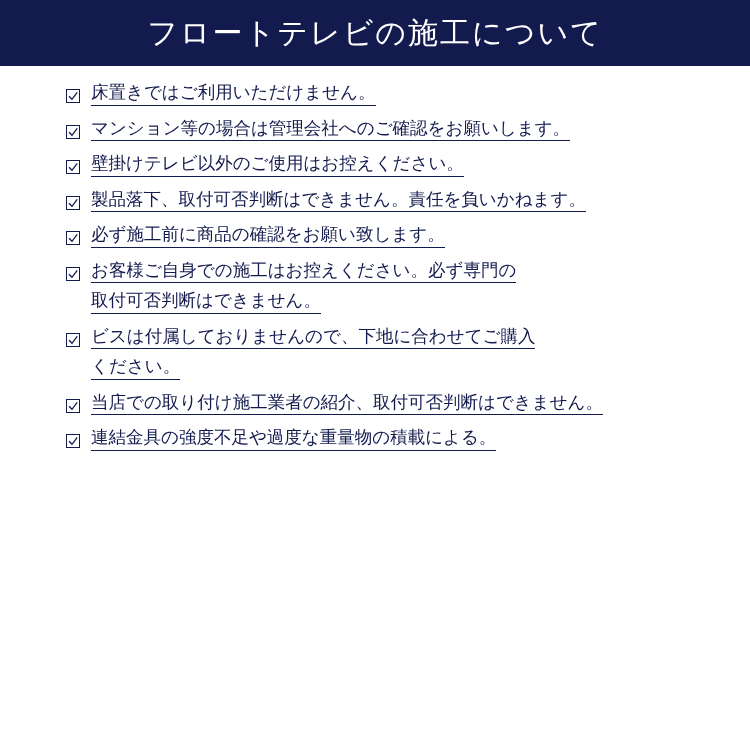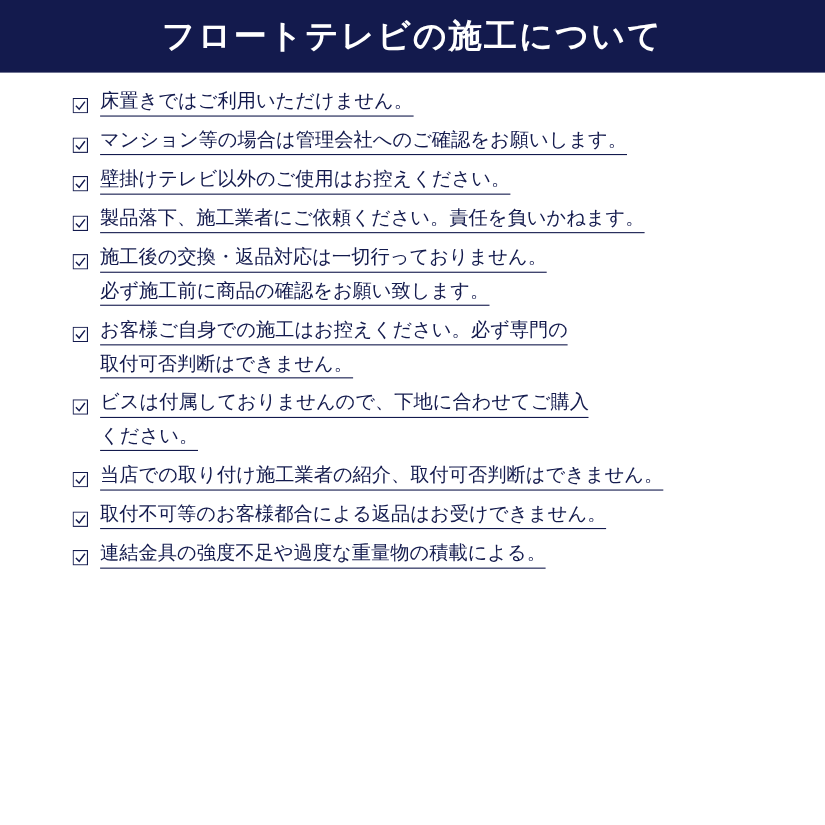--- a/index.html
+++ b/index.html
@@ -26,21 +26,21 @@
     background: #131a4d;
     display: flex;
     align-items: center;
     justify-content: center;
     box-sizing: border-box;
   }
   .header-title {
     color: #ffffff;
     font-size: 30px;
     letter-spacing: 2px;
-    font-weight: bold;
+    font-weight: normal;
     font-family: "DejaVu Serif", "Liberation Serif", serif;
     white-space: nowrap;
   }
   .list {
     padding: 18px 0 0 0;
     margin: 0;
     box-sizing: border-box;
   }
   .item {
     display: flex;
@@ -128,32 +128,31 @@
         </div>
       </div>
       <div class="item">
         <span class="check">
           <svg width="14" height="14" viewBox="0 0 14 14">
             <rect x="0.5" y="0.5" width="13" height="13" fill="none" stroke="#131a4d" stroke-width="1"></rect>
             <polyline points="3,7.2 6,10.3 11.2,3.4" fill="none" stroke="#131a4d" stroke-width="1.3"></polyline>
           </svg>
         </span>
         <div class="lines lines-wrap">
-          <div class="line">製品落下、施工業者にご依頼ください。責任を負いかねます。</div>
-        </div>
-      </div>
-      <div class="item">
-        <span class="check">
-          <svg width="14" height="14" viewBox="0 0 14 14">
-            <rect x="0.5" y="0.5" width="13" height="13" fill="none" stroke="#131a4d" stroke-width="1"></rect>
-            <polyline points="3,7.2 6,10.3 11.2,3.4" fill="none" stroke="#131a4d" stroke-width="1.3"></polyline>
-          </svg>
-        </span>
-        <div class="lines lines-wrap">
-          <div class="line">施工後の交換・返品対応は一切行っておりません。</div>
+          <div class="line">製品落下、取付可否判断はできません。責任を負いかねます。</div>
+        </div>
+      </div>
+      <div class="item">
+        <span class="check">
+          <svg width="14" height="14" viewBox="0 0 14 14">
+            <rect x="0.5" y="0.5" width="13" height="13" fill="none" stroke="#131a4d" stroke-width="1"></rect>
+            <polyline points="3,7.2 6,10.3 11.2,3.4" fill="none" stroke="#131a4d" stroke-width="1.3"></polyline>
+          </svg>
+        </span>
+        <div class="lines lines-wrap">
           <div class="line">必ず施工前に商品の確認をお願い致します。</div>
         </div>
       </div>
       <div class="item">
         <span class="check">
           <svg width="14" height="14" viewBox="0 0 14 14">
             <rect x="0.5" y="0.5" width="13" height="13" fill="none" stroke="#131a4d" stroke-width="1"></rect>
             <polyline points="3,7.2 6,10.3 11.2,3.4" fill="none" stroke="#131a4d" stroke-width="1.3"></polyline>
           </svg>
         </span>
@@ -186,29 +185,18 @@
         </div>
       </div>
       <div class="item">
         <span class="check">
           <svg width="14" height="14" viewBox="0 0 14 14">
             <rect x="0.5" y="0.5" width="13" height="13" fill="none" stroke="#131a4d" stroke-width="1"></rect>
             <polyline points="3,7.2 6,10.3 11.2,3.4" fill="none" stroke="#131a4d" stroke-width="1.3"></polyline>
           </svg>
         </span>
         <div class="lines lines-wrap">
-          <div class="line">取付不可等のお客様都合による返品はお受けできません。</div>
-        </div>
-      </div>
-      <div class="item">
-        <span class="check">
-          <svg width="14" height="14" viewBox="0 0 14 14">
-            <rect x="0.5" y="0.5" width="13" height="13" fill="none" stroke="#131a4d" stroke-width="1"></rect>
-            <polyline points="3,7.2 6,10.3 11.2,3.4" fill="none" stroke="#131a4d" stroke-width="1.3"></polyline>
-          </svg>
-        </span>
-        <div class="lines lines-wrap">
           <div class="line">連結金具の強度不足や過度な重量物の積載による。</div>
         </div>
       </div>
     </div>
 
 </div>
 
 </body></html>

